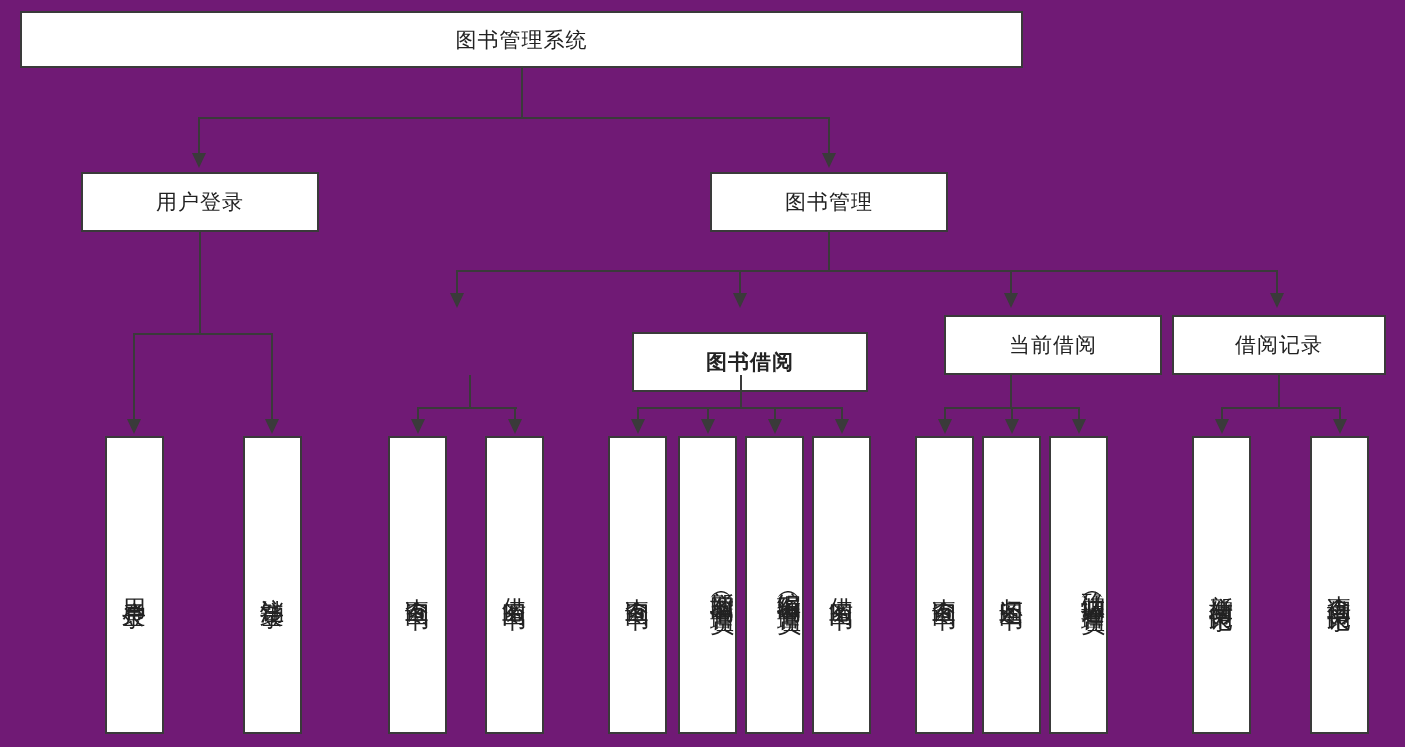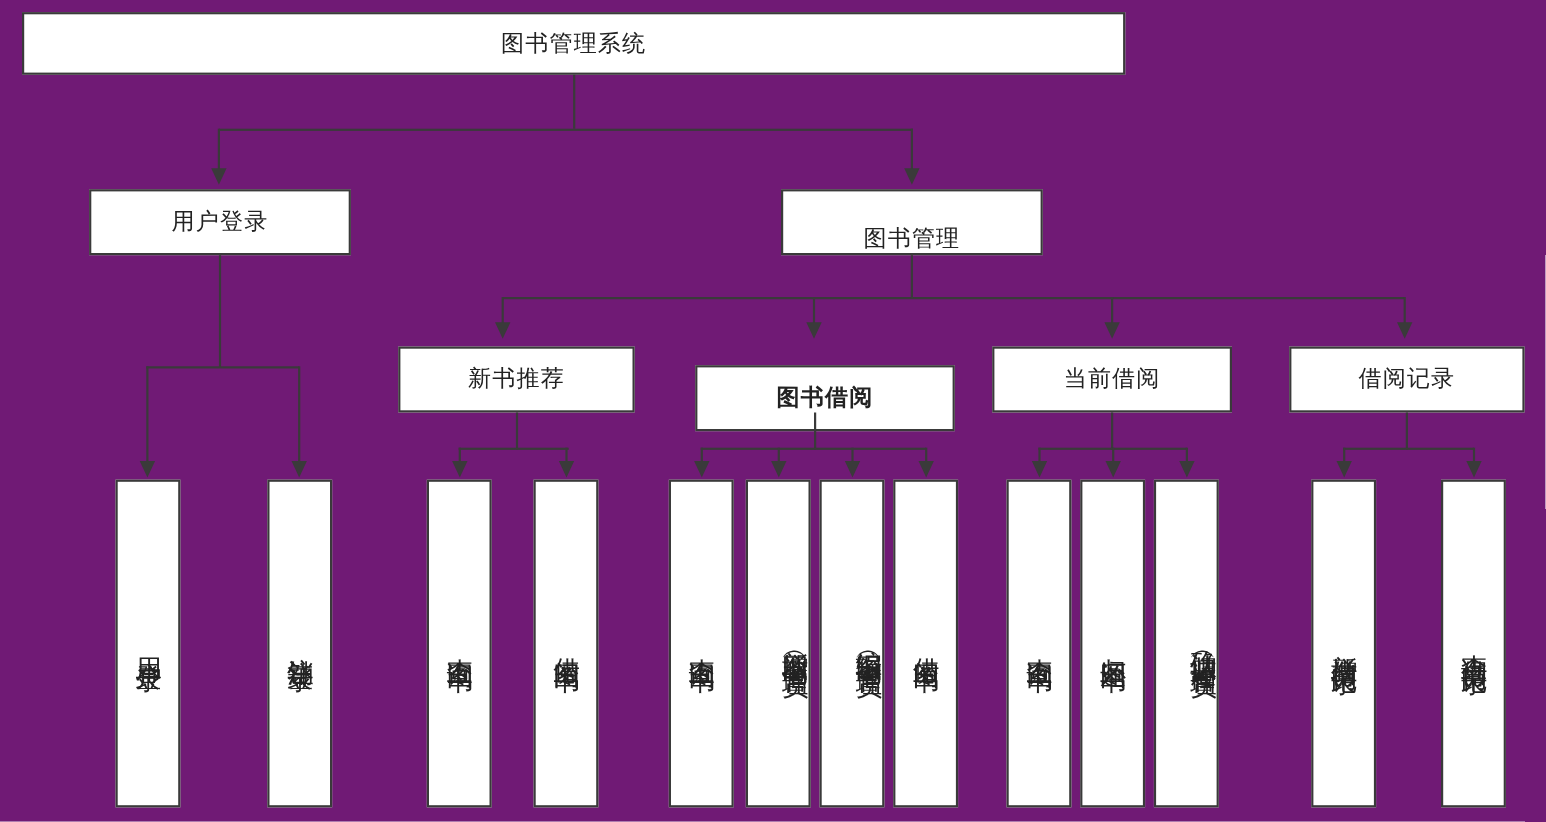--- a/index.html
+++ b/index.html
@@ -85,21 +85,21 @@
   <div class="conn conn-v" style="left:198px; top:117px; height:38px;"></div>
   <div class="arrow" style="left:192px; top:153px;"></div>
 
   <div class="conn conn-v" style="left:828px; top:117px; height:38px;"></div>
   <div class="arrow" style="left:822px; top:153px;"></div>
 
   <div class="node node-h" style="left:81px; top:172px; width:238px; height:60px;">
     <span>用户登录</span>
   </div>
 
-  <div class="node node-h" style="left:710px; top:172px; width:238px; height:60px;align-items:flex-end;">
+  <div class="node node-h" style="left:710px; top:172px; width:238px; height:60px;">
     <span>图书管理</span>
   </div>
 
   <div class="conn conn-v" style="left:199px; top:232px; height:102px;"></div>
   <div class="conn conn-h" style="left:133px; top:333px; width:139px;"></div>
   <div class="conn conn-v" style="left:133px; top:333px; height:88px;"></div>
   <div class="arrow" style="left:127px; top:419px;"></div>
   <div class="conn conn-v" style="left:271px; top:333px; height:88px;"></div>
   <div class="arrow" style="left:265px; top:419px;"></div>
 
@@ -107,27 +107,24 @@
   <div class="conn conn-h" style="left:457px; top:270px; width:820px;"></div>
   <div class="conn conn-v" style="left:456px; top:270px; height:25px;"></div>
   <div class="arrow" style="left:450px; top:293px;"></div>
   <div class="conn conn-v" style="left:739px; top:270px; height:25px;"></div>
   <div class="arrow" style="left:733px; top:293px;"></div>
   <div class="conn conn-v" style="left:1010px; top:270px; height:25px;"></div>
   <div class="arrow" style="left:1004px; top:293px;"></div>
   <div class="conn conn-v" style="left:1276px; top:270px; height:25px;"></div>
   <div class="arrow" style="left:1270px; top:293px;"></div>
 
-  <div class="node node-h" style="left:362px; top:315px; width:215px; height:60px;">
-    <span>新书推荐</span>
-  </div>
   <div class="node node-h" style="left:632px; top:332px; width:236px; height:60px;font-weight:bold;">
     <span>图书借阅</span>
   </div>
-  <div class="node node-h" style="left:902px; top:315px; width:218px; height:60px;">
+  <div class="node node-h" style="left:944px; top:315px; width:218px; height:60px;">
     <span>当前借阅</span>
   </div>
   <div class="node node-h" style="left:1172px; top:315px; width:214px; height:60px;">
     <span>借阅记录</span>
   </div>
 
   <div class="conn conn-v" style="left:469px; top:375px; height:34px;"></div>
   <div class="conn conn-h" style="left:417px; top:407px; width:100px;"></div>
   <div class="conn conn-v" style="left:417px; top:407px; height:14px;"></div>
   <div class="arrow" style="left:411px; top:419px;"></div>

